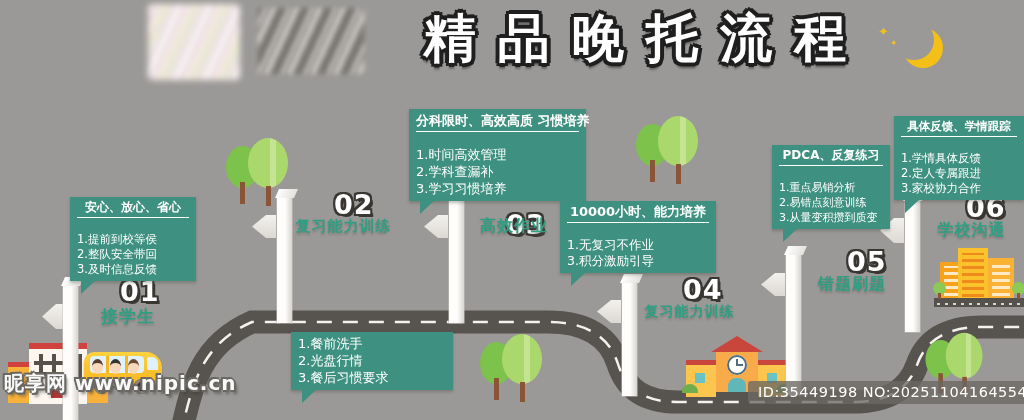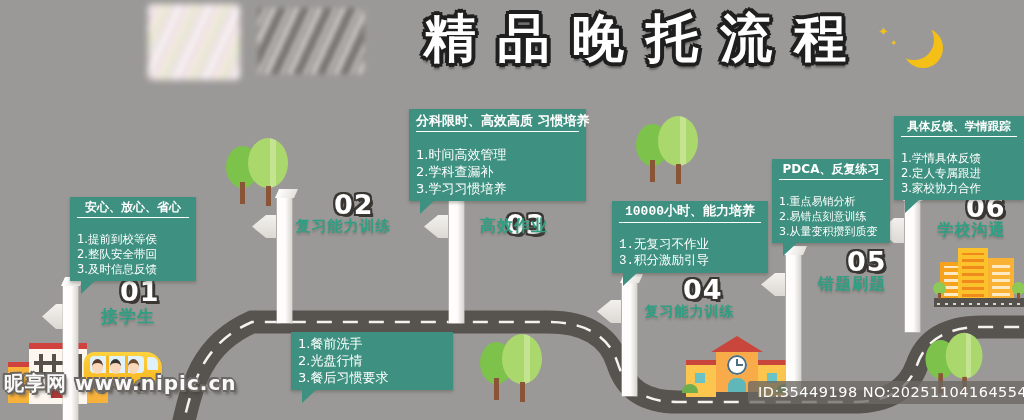--- a/index.html
+++ b/index.html
@@ -62,22 +62,22 @@
   
   .callout{position:absolute;background:#3e9180;color:#fff;padding:3px 7px 4px;z-index:5;
     box-shadow:0 2px 3px rgba(70,68,64,.35);}
   .callout .ct{text-align:center;font-weight:bold;border-bottom:1.5px solid #fff;
     padding-bottom:2px;margin-bottom:14px;white-space:nowrap;}
   .callout .ci{white-space:nowrap;}
   .callout .tail{position:absolute;left:11px;bottom:-13px;width:0;height:0;
     border-top:14px solid #3e9180;border-right:15px solid transparent;}
   .c1{left:70px;top:197px;width:112px;font-size:11.5px;line-height:15px;} .c1 .ct{font-size:12px;}
   .c2{left:409px;top:109px;width:163px;font-size:13px;line-height:17px;}  .c2 .ct{font-size:13px;}
-  .c3{left:612px;top:201px;width:142px;font-size:12.5px;line-height:16px;font-family:Liberation Mono, monospace;}.c3 .ct{font-size:13px;}
-  .c4{left:772px;top:159px;width:104px;font-size:11px;line-height:15px;}  .c4 .ct{font-size:12px;}
+  .c3{left:560px;top:201px;width:142px;font-size:12.5px;line-height:16px;}.c3 .ct{font-size:13px;}
+  .c4{left:772px;top:145px;width:104px;font-size:11px;line-height:15px;}  .c4 .ct{font-size:12px;}
   .c5{left:894px;top:116px;width:116px;font-size:11.5px;line-height:15px;}.c5 .ct{font-size:11.5px;}
   .c6{left:291px;top:332px;width:148px;font-size:13px;line-height:17px;}  .c6 .ct{font-size:13px;}
   
   .treepair{position:absolute;z-index:2;width:62px;height:68px;}
   .treepair .crownA{position:absolute;left:0;top:8px;width:33px;height:42px;border-radius:50%;background:#7dc24a;}
   .treepair .trunkA{position:absolute;left:14px;top:44px;width:5px;height:22px;background:#8a5436;}
   .treepair .crownB{position:absolute;left:22px;top:0;width:40px;height:50px;border-radius:50%;
     background:linear-gradient(90deg,#abd86d 55%,#c4e492 55% 70%,#abd86d 70%);}
   .treepair .trunkB{position:absolute;left:40px;top:48px;width:5px;height:20px;background:#8a5436;}
   .t1{left:226px;top:138px;} .t2{left:636px;top:116px;} .t3{left:480px;top:334px;} .t4{left:923px;top:330px;transform:scale(.92);}

